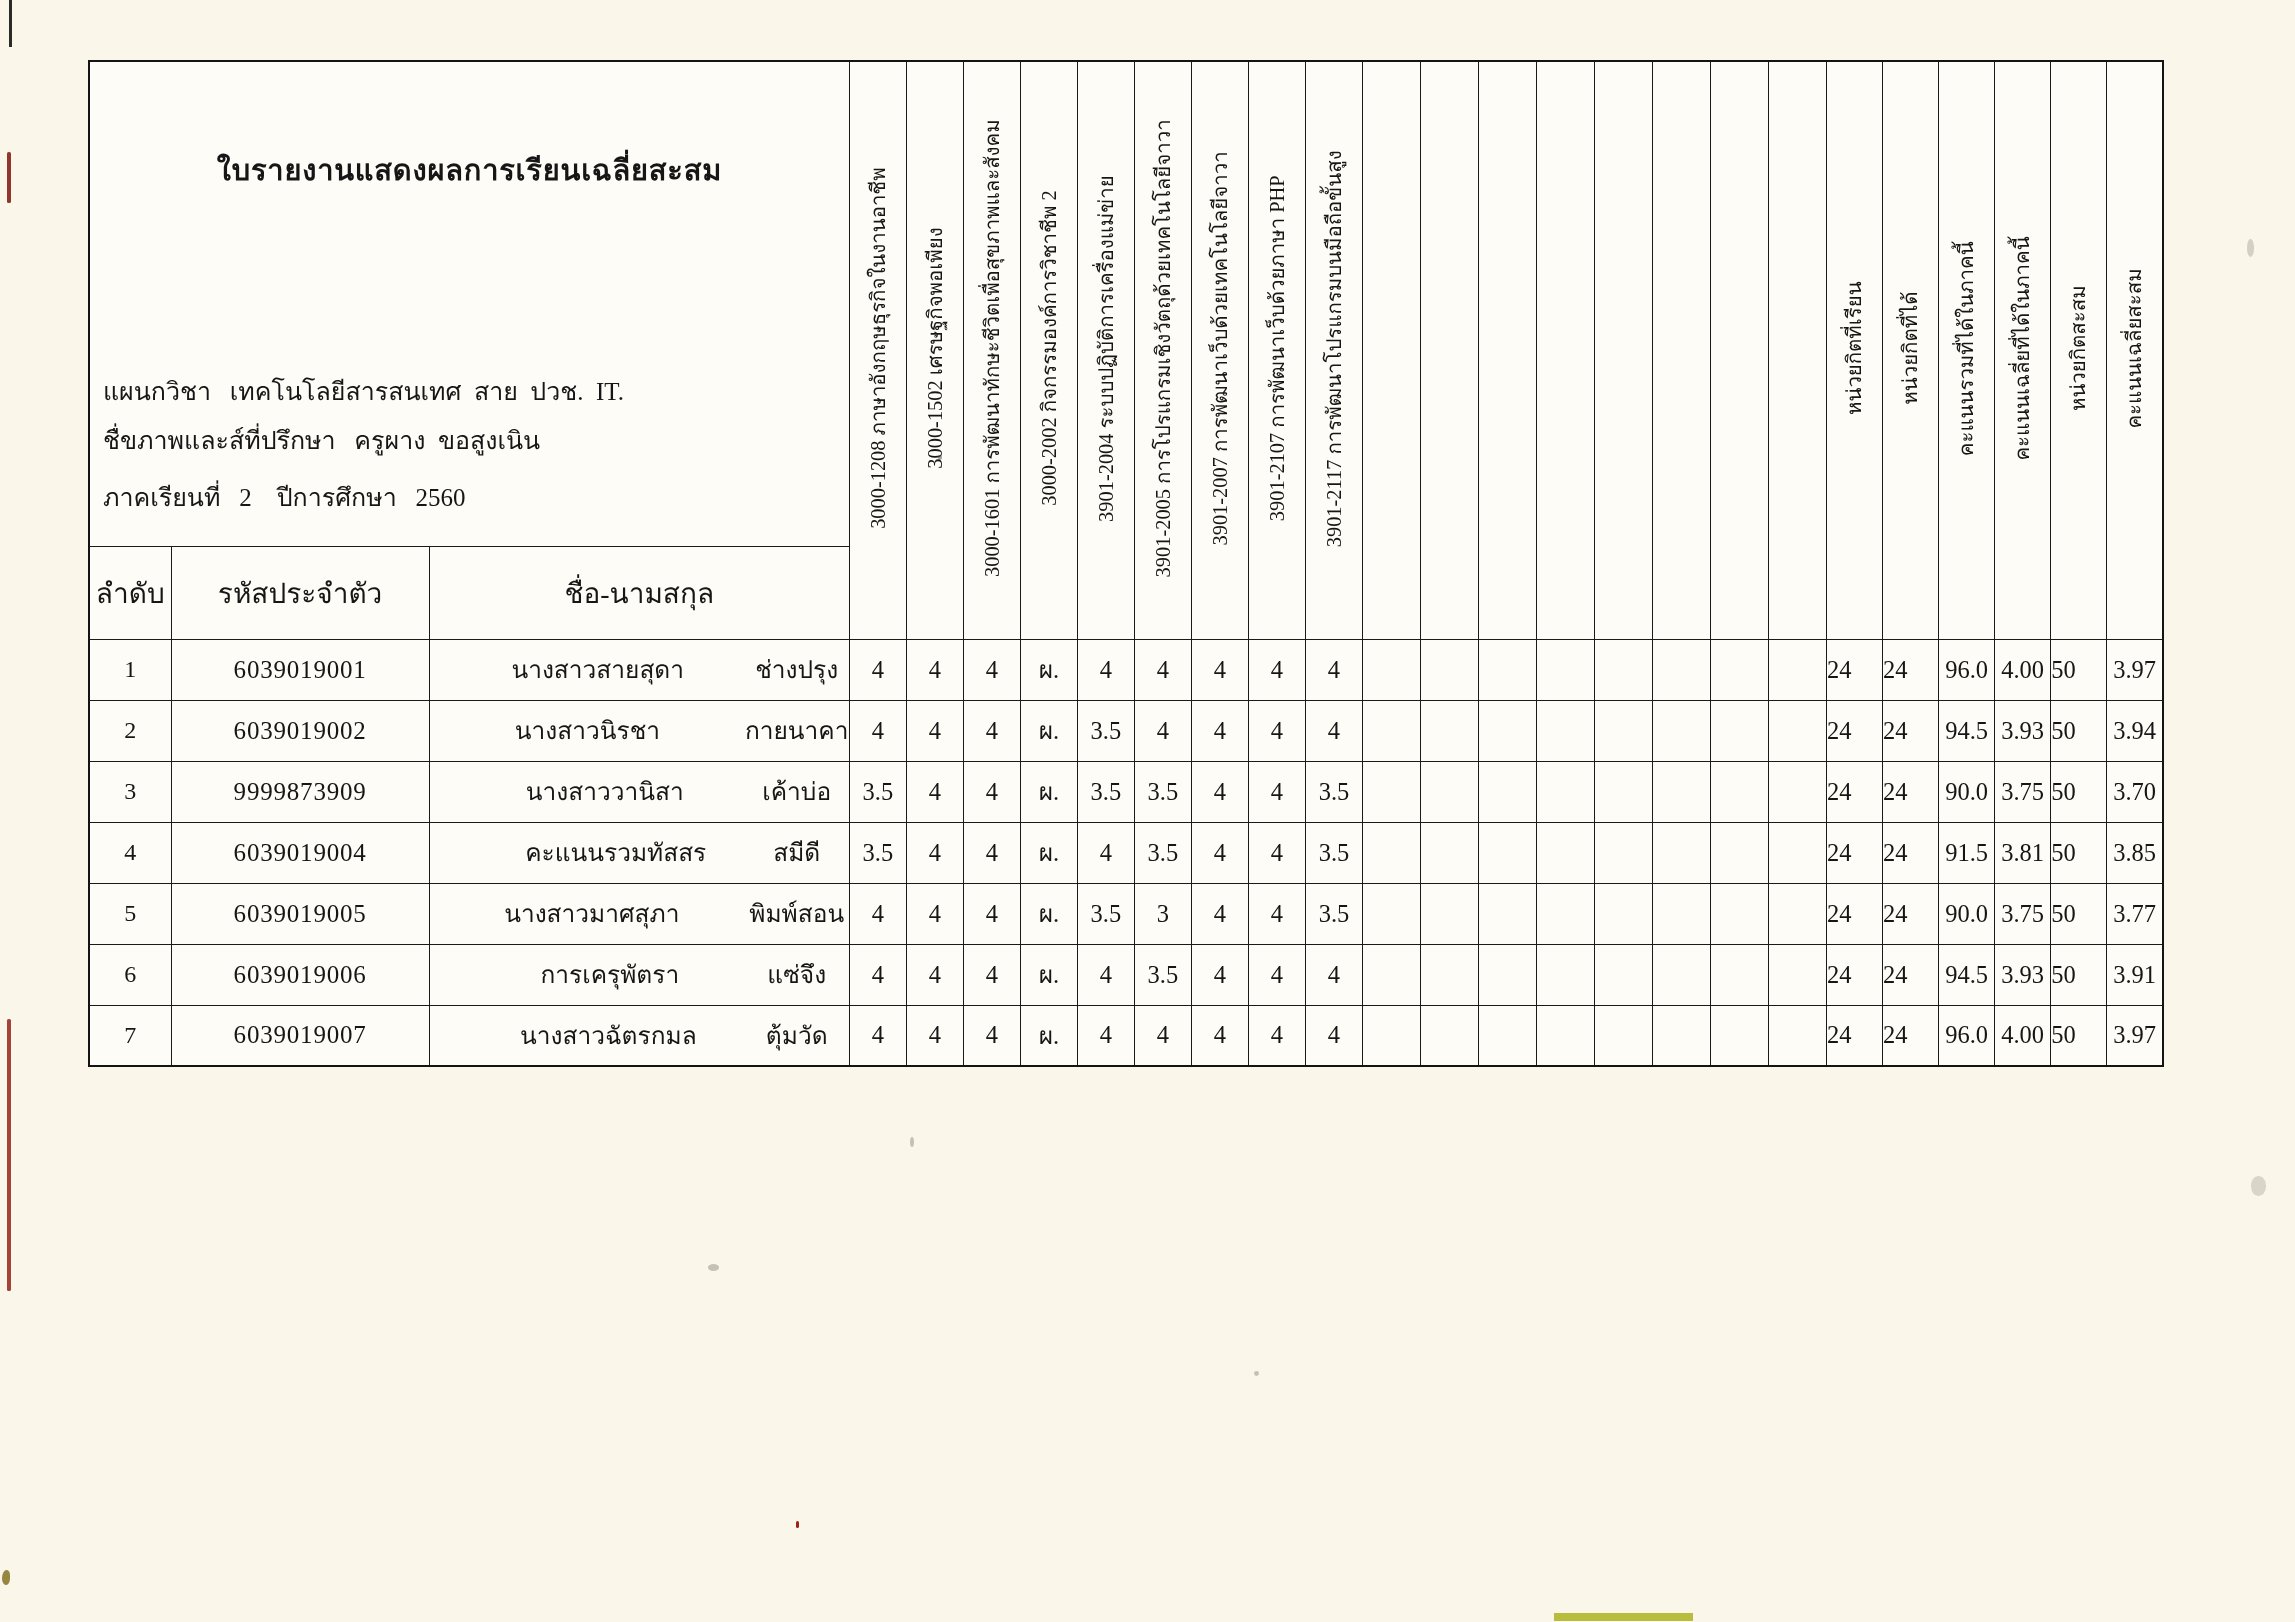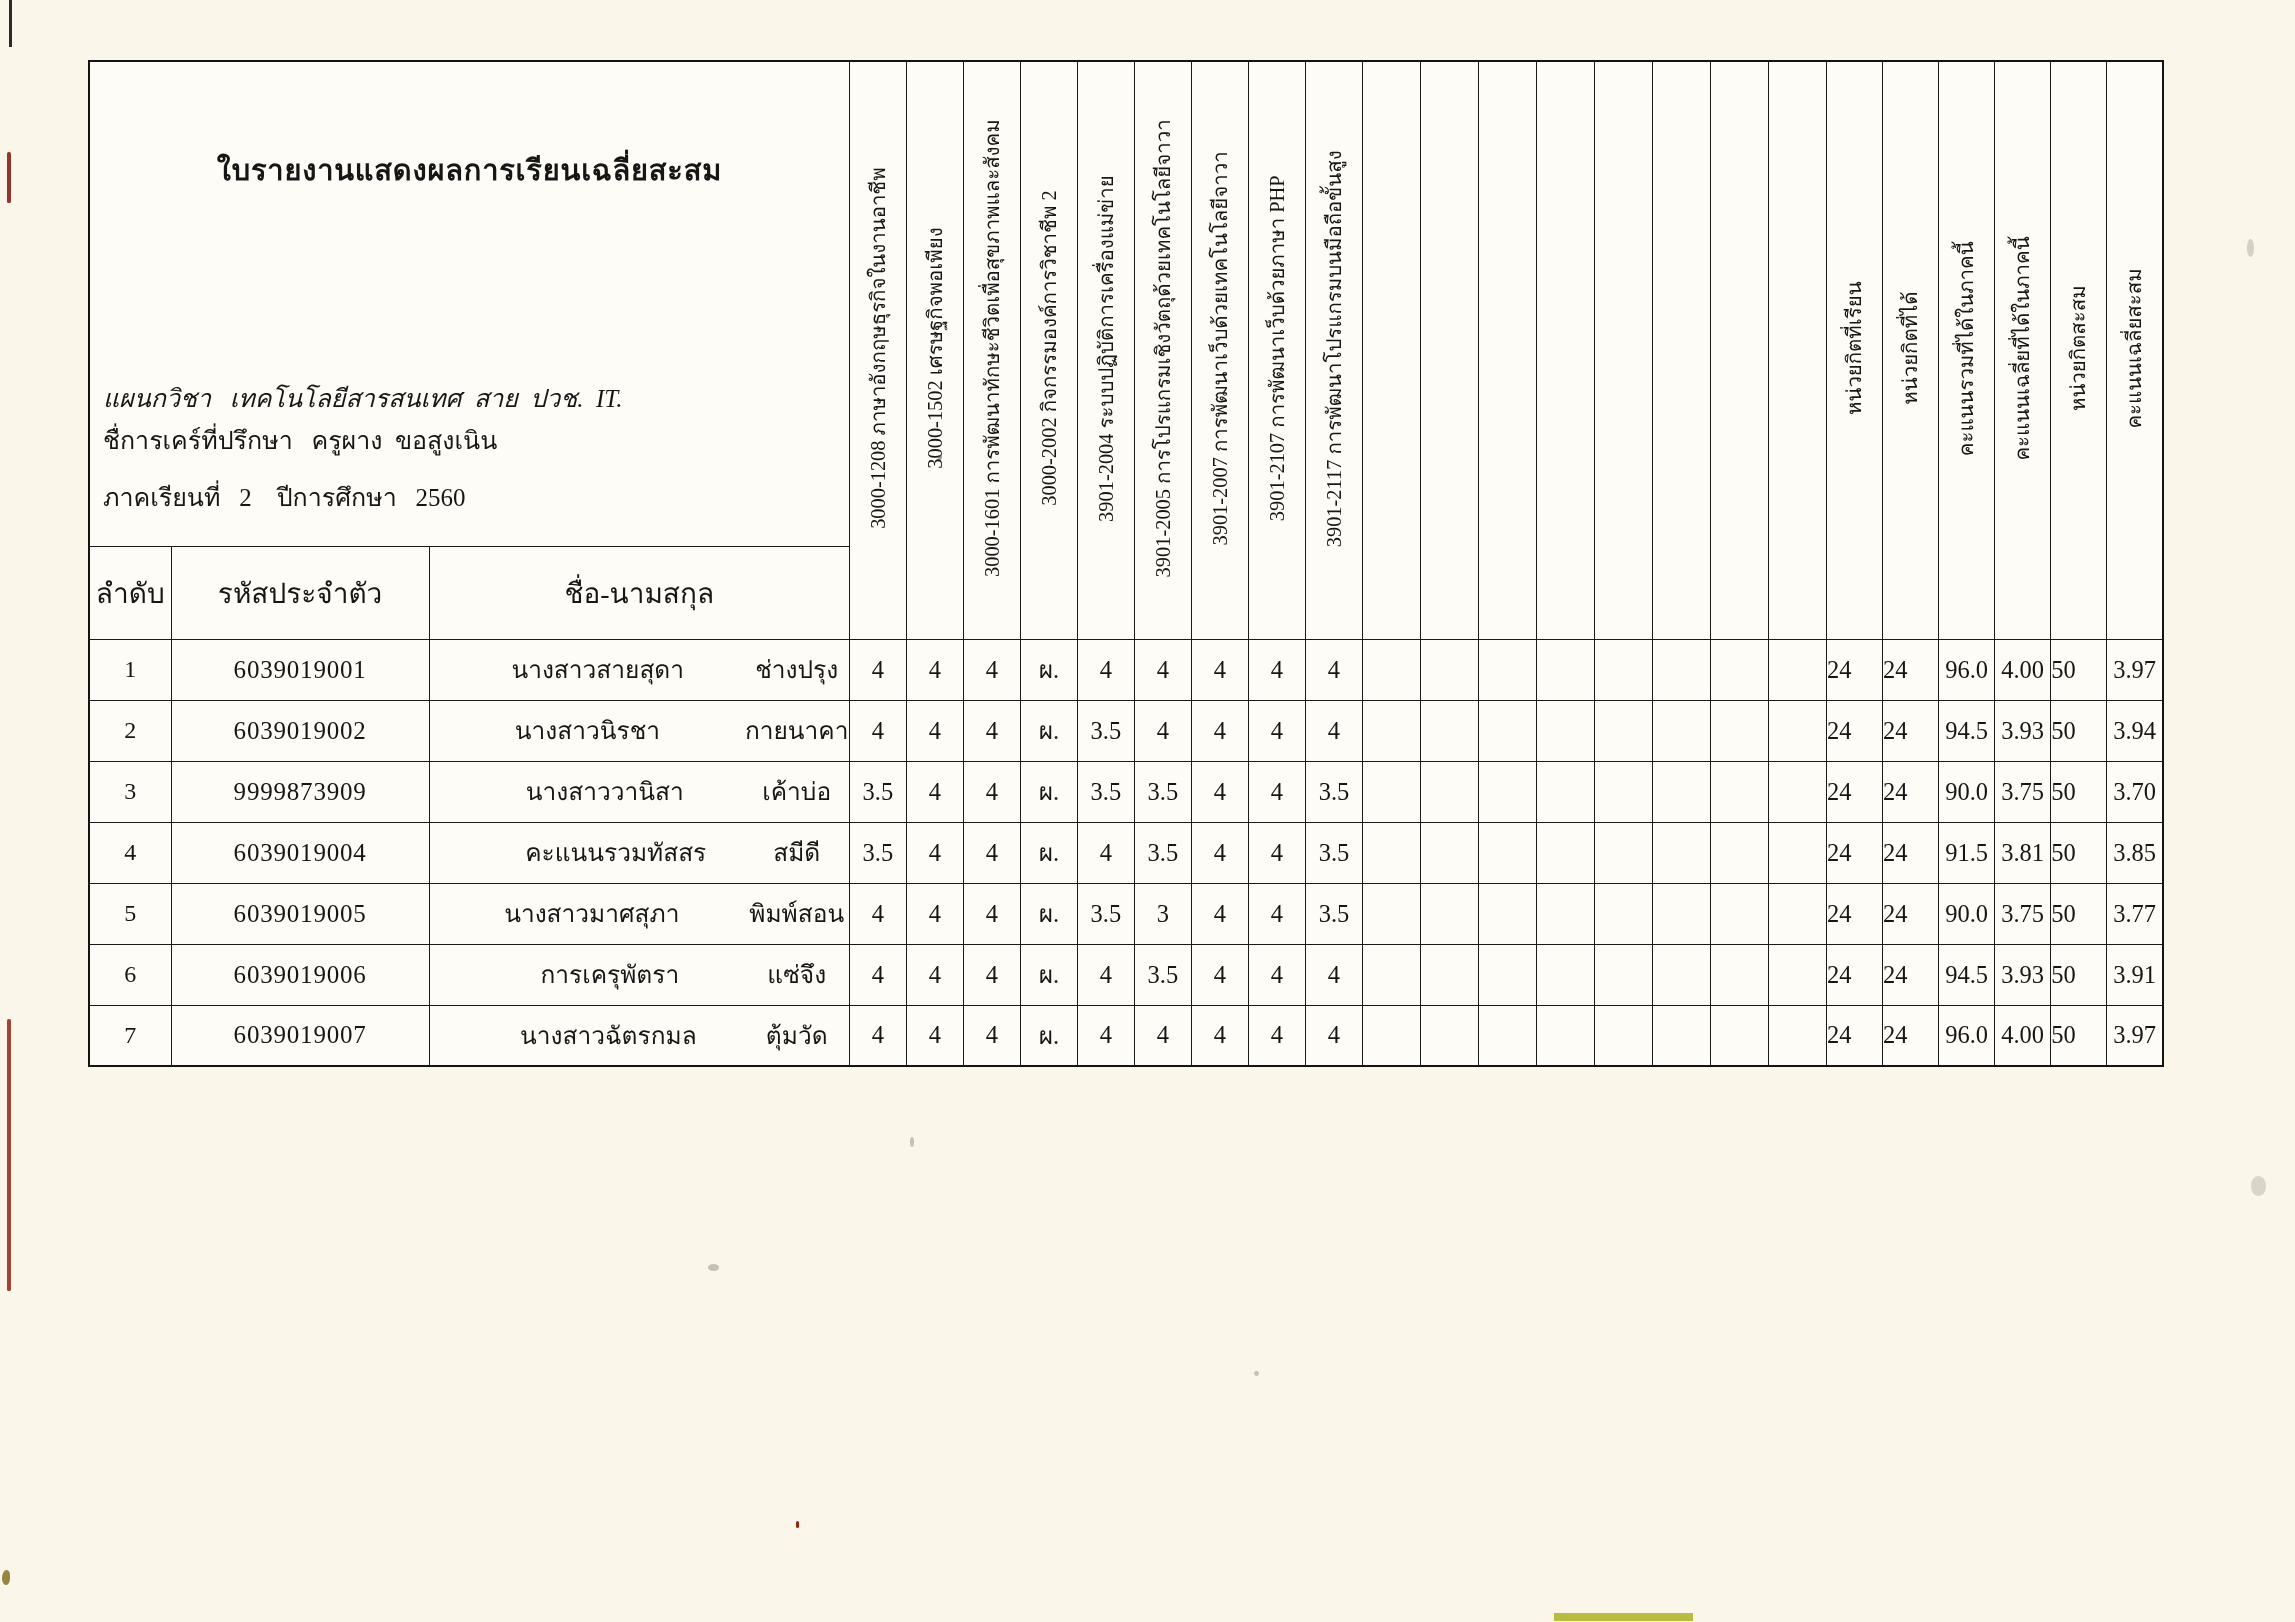--- a/index.html
+++ b/index.html
@@ -29,21 +29,21 @@
   tr.hdr2{height:93px;}
   tr.data-row{height:61px;}
   
   td.title-cell{position:relative;vertical-align:top;}
   .doc-title{
     position:absolute;left:0;top:85px;width:100%;
     text-align:center;font-size:29px;font-weight:bold;
     letter-spacing:0.8px;white-space:pre;
   }
   .info-line{position:absolute;left:13px;font-size:25px;white-space:pre;}
-  .info-1{top:316px;font-style:italic;}
+  .info-1{top:309px;}
   .info-2{top:358px;}
   .info-3{top:415px;}
   
   th.vcell{vertical-align:bottom;text-align:center;overflow:visible;}
   .vlabel{
     display:inline-block;
     writing-mode:vertical-rl;
     transform:rotate(180deg);
     white-space:nowrap;
     font-size:20.4px;
@@ -110,21 +110,21 @@
         <col style="width: 56px;">
         <col style="width: 56px;">
         <col style="width: 56px;">
         <col style="width: 56px;">
       </colgroup>
     <tbody>
         <tr class="hdr1" id="header-row-1">
       <td class="title-cell" colspan="3">
         <div class="doc-title">ใบรายงานแสดงผลการเรียนเฉลี่ยสะสม</div>
         <div class="info-line info-1">แผนกวิชา   เทคโนโลยีสารสนเทศ  สาย  ปวช.  IT.</div>
-        <div class="info-line info-2">ชื่การเคร์ที่ปรึกษา   ครูผาง  ขอสูงเนิน</div>
+        <div class="info-line info-2">ชื่ขภาพและส์ที่ปรึกษา   ครูผาง  ขอสูงเนิน</div>
         <div class="info-line info-3">ภาคเรียนที่   2    ปีการศึกษา   2560</div>
       </td>
 
     <th rowspan="2" class="vcell course"><div class="vlabel">3000-1208 ภาษาอังกฤษธุรกิจในงานอาชีพ</div></th>
           <th rowspan="2" class="vcell course"><div class="vlabel">3000-1502 เศรษฐกิจพอเพียง</div></th>
           <th rowspan="2" class="vcell course"><div class="vlabel">3000-1601 การพัฒนาทักษะชีวิตเพื่อสุขภาพและสังคม</div></th>
           <th rowspan="2" class="vcell course"><div class="vlabel">3000-2002 กิจกรรมองค์การวิชาชีพ 2</div></th>
           <th rowspan="2" class="vcell course"><div class="vlabel">3901-2004 ระบบปฏิบัติการเครื่องแม่ข่าย</div></th>
           <th rowspan="2" class="vcell course"><div class="vlabel">3901-2005 การโปรแกรมเชิงวัตถุด้วยเทคโนโลยีจาวา</div></th>
           <th rowspan="2" class="vcell course"><div class="vlabel">3901-2007 การพัฒนาเว็บด้วยเทคโนโลยีจาวา</div></th>

